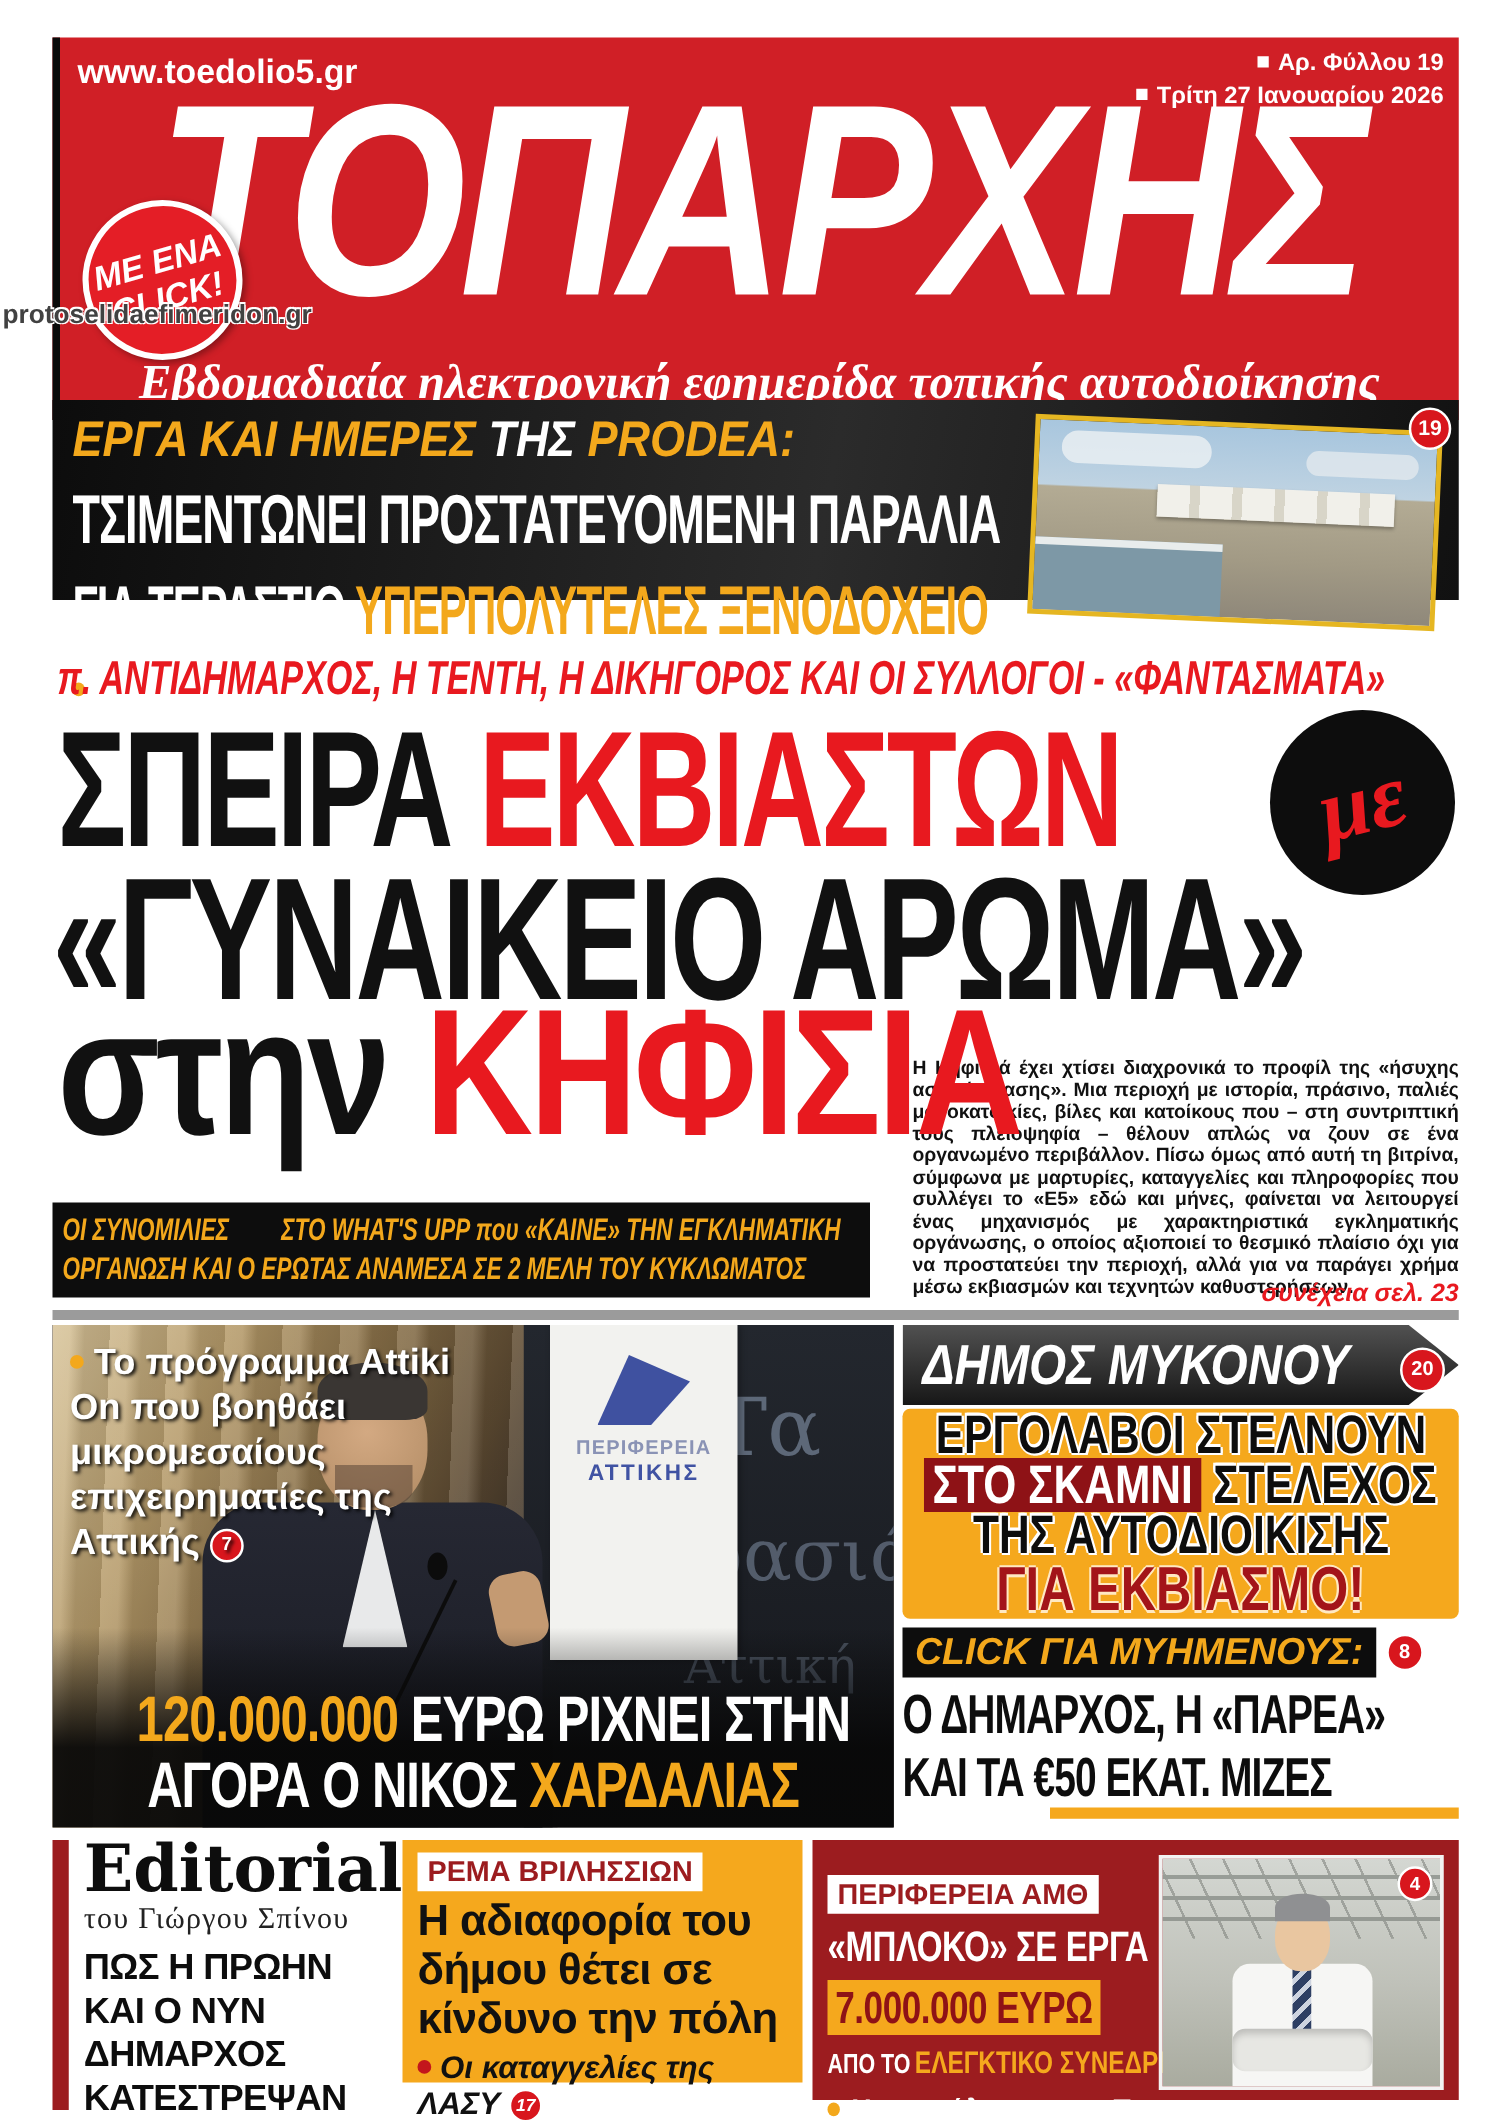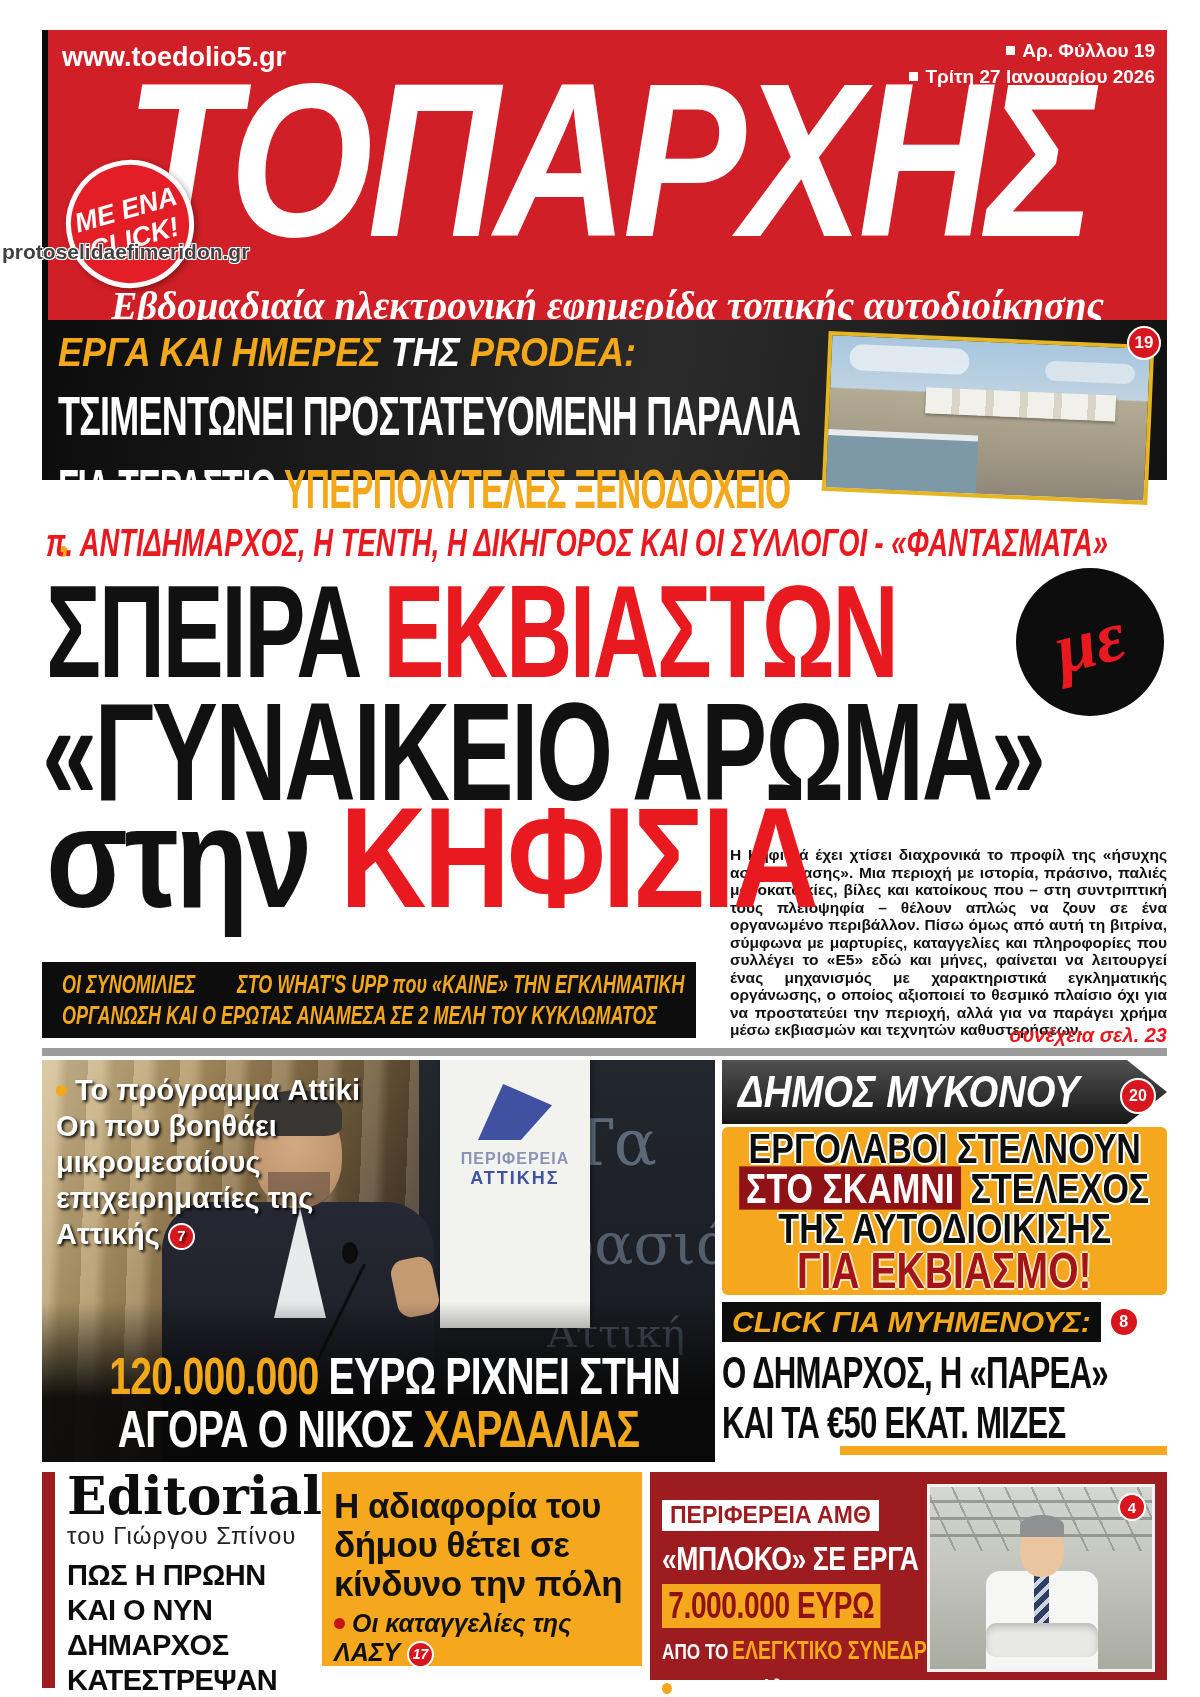--- a/index.html
+++ b/index.html
@@ -63,21 +63,21 @@
   .hl2{position:absolute;left:42px;top:682px;white-space:nowrap;font-weight:bold;font-size:118px;line-height:1;
        letter-spacing:-3px;color:#111;transform:scale(.84,1.18);transform-origin:0 0;z-index:3;}
   .hl3{position:absolute;left:46px;top:786px;white-space:nowrap;font-weight:bold;font-size:126px;line-height:1;
        letter-spacing:-3px;color:#111;transform:scale(.95,1.14);transform-origin:0 0;z-index:4;}
   .hl3 .rd{color:#e8191f;}
   .body-col{position:absolute;left:730px;top:846px;width:437px;font-weight:bold;font-size:15.5px;
             line-height:17.5px;color:#111;text-align:justify;}
   .body-cont{position:absolute;left:730px;top:1024px;width:437px;text-align:right;color:#e8191f;
              font-weight:bold;font-style:italic;font-size:20px;}
   .substrip{position:absolute;left:42px;top:962px;width:654px;height:76px;background:#0d0d0d;z-index:2;
-            box-sizing:border-box;padding:7px 20px;}
+            box-sizing:border-box;padding:7px 8px;}
   .ss-line{white-space:nowrap;font-weight:bold;font-style:italic;font-size:25px;color:#f3a81c;
            transform:scaleX(.72);transform-origin:0 50%;line-height:31px;}
   .ss-gap{display:inline-block;width:58px;}
 
   .divider{position:absolute;left:42px;top:1048px;width:1125px;height:8px;background:#9b9b9b;}
 
   
   .photo-left{position:absolute;left:42px;top:1060px;width:673px;height:402px;overflow:hidden;background:#2a2520;}
   .curtain{position:absolute;left:0;top:0;width:60%;height:100%;
            background:linear-gradient(115deg,#d8c49a 0%,#b59a69 25%,#8a7149 45%,#5f4c33 65%,#2e2722 85%);}
@@ -142,21 +142,21 @@
   .quiz-l{position:absolute;left:722px;white-space:nowrap;font-weight:bold;font-size:40px;color:#0d0d0d;
           letter-spacing:-1px;transform:scale(.78,1.1);transform-origin:0 0;}
   .quiz-l1{top:1348px;}
   .quiz-l2{top:1398px;}
   .quiz-bar{position:absolute;left:840px;top:1446px;width:327px;height:9px;background:#f5a81d;}
 
   
   .editorial{position:absolute;left:42px;top:1472px;width:272px;height:216px;border-left:13px solid #9c1c1f;
              box-sizing:border-box;padding-left:12px;}
   .ed-title{font-family:"DejaVu Serif",serif;font-weight:bold;font-size:52px;color:#0d0d0d;line-height:48px;}
-  .ed-byline{font-family:Liberation Sans, sans-serif;font-size:24px;color:#222;margin-top:2px;letter-spacing:1px;}
+  .ed-byline{font-family:Liberation Serif, serif;font-size:24px;color:#222;margin-top:2px;letter-spacing:1px;}
   .ed-head{margin-top:8px;font-weight:bold;font-size:29px;line-height:35px;color:#0d0d0d;letter-spacing:-.5px;}
 
   .vril{position:absolute;left:322px;top:1472px;width:320px;height:194px;background:#f5a81d;
         box-sizing:border-box;padding:10px 12px;}
   .vr-label{display:inline-block;background:#fff;color:#9c1c1f;font-weight:bold;font-size:23px;padding:2px 8px;}
   .vr-head{margin-top:4px;font-weight:bold;font-size:35px;line-height:39px;color:#111;letter-spacing:-.5px;}
   .vr-bullet{margin-top:6px;font-weight:bold;font-style:italic;font-size:25px;color:#111;}
   .dot-r{display:inline-block;width:11px;height:11px;border-radius:50%;background:#c3161c;margin-right:7px;vertical-align:3px;}
   .b17{width:27px;height:27px;font-size:14px;vertical-align:2px;}
 
@@ -315,20 +315,21 @@
   <div class="editorial">
     <div class="ed-title">Editorial</div>
     <div class="ed-byline">του Γιώργου Σπίνου</div>
     <div class="ed-head">
       <span>ΠΩΣ Η ΠΡΩΗΝ ΚΑΙ Ο ΝΥΝ ΔΗΜΑΡΧΟΣ ΚΑΤΕΣΤΡΕΨΑΝ ΤΟ ΜΠΡΑΧΑΜΙ</span>
       
     </div>
   </div>
 
   <div class="vril">
+    <div><span class="vr-label">ΡΕΜΑ ΒΡΙΛΗΣΣΙΩΝ</span></div>
     <div class="vr-head">Η αδιαφορία του δήμου θέτει σε κίνδυνο την πόλη</div>
     <div class="vr-bullet">
       <span class="dot-r"></span><span>Οι καταγγελίες της ΛΑΣΥ</span>
       <span class="badge b17">17</span>
     </div>
   </div>
 
   <div class="amth">
     <div><span class="am-label">ΠΕΡΙΦΕΡΕΙΑ ΑΜΘ</span></div>
     <div class="am-l1">«ΜΠΛΟΚΟ» ΣΕ ΕΡΓΑ</div>

